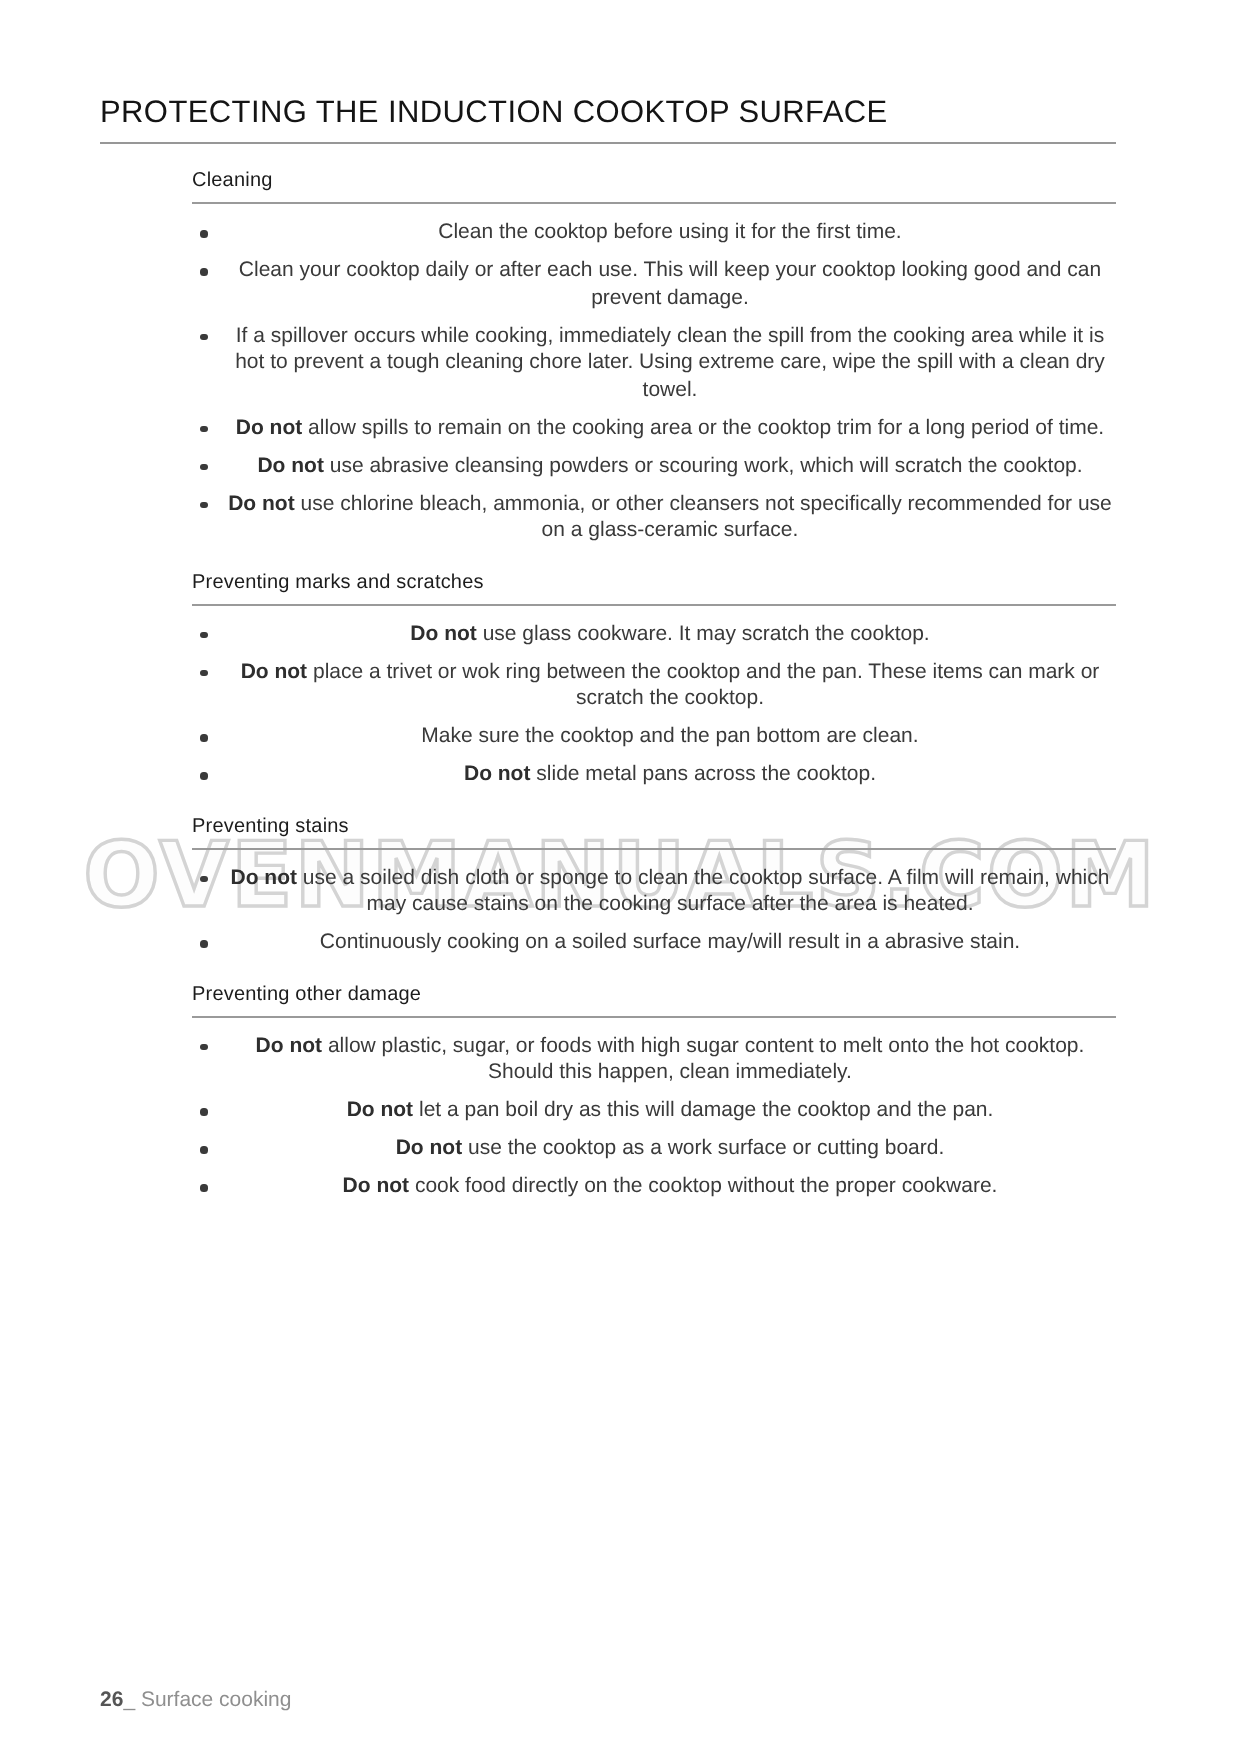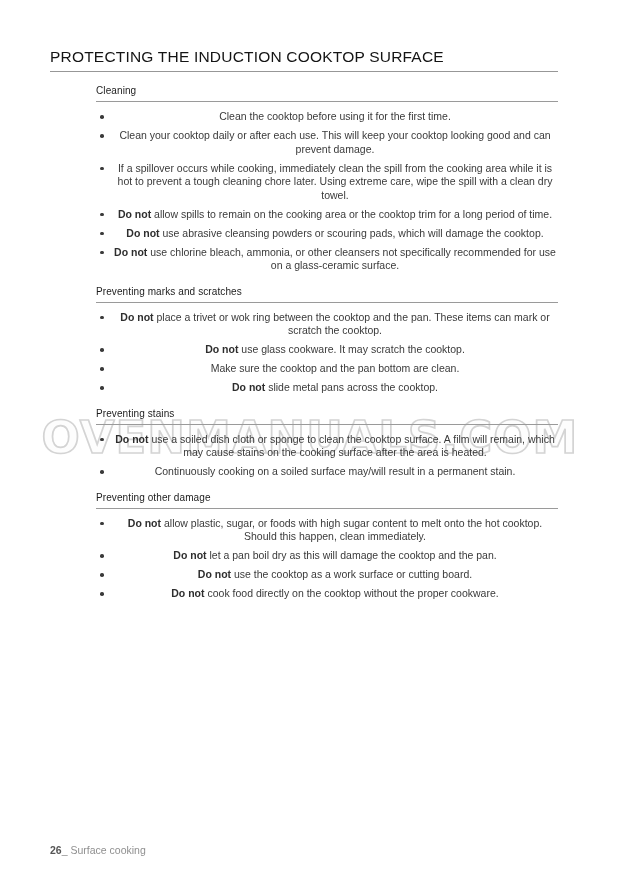--- a/index.html
+++ b/index.html
@@ -99,38 +99,38 @@
     </div>
 
     <div class="sections" id="sections">
         <div class="section">
           <h2 class="section-heading">Cleaning</h2>
           <ul class="bullet-list">
             <li class="bullet-item"><span>Clean the cooktop before using it for the first time.</span></li>
             <li class="bullet-item"><span>Clean your cooktop daily or after each use. This will keep your cooktop looking good and can prevent damage.</span></li>
             <li class="bullet-item"><span>If a spillover occurs while cooking, immediately clean the spill from the cooking area while it is hot to prevent a tough cleaning chore later. Using extreme care, wipe the spill with a clean dry towel.</span></li>
             <li class="bullet-item"><span class="bullet-bold">Do not</span><span> allow spills to remain on the cooking area or the cooktop trim for a long period of time.</span></li>
-            <li class="bullet-item"><span class="bullet-bold">Do not</span><span> use abrasive cleansing powders or scouring pads, which will damage the cooktop.</span></li>
+            <li class="bullet-item"><span class="bullet-bold">Do not</span><span> use abrasive cleansing powders or scouring work, which will scratch the cooktop.</span></li>
             <li class="bullet-item"><span class="bullet-bold">Do not</span><span> use chlorine bleach, ammonia, or other cleansers not specifically recommended for use on a glass-ceramic surface.</span></li>
           </ul>
         </div>
         <div class="section">
           <h2 class="section-heading">Preventing marks and scratches</h2>
           <ul class="bullet-list">
+            <li class="bullet-item"><span class="bullet-bold">Do not</span><span> use glass cookware. It may scratch the cooktop.</span></li>
             <li class="bullet-item"><span class="bullet-bold">Do not</span><span> place a trivet or wok ring between the cooktop and the pan. These items can mark or scratch the cooktop.</span></li>
-            <li class="bullet-item"><span class="bullet-bold">Do not</span><span> use glass cookware. It may scratch the cooktop.</span></li>
             <li class="bullet-item"><span>Make sure the cooktop and the pan bottom are clean.</span></li>
             <li class="bullet-item"><span class="bullet-bold">Do not</span><span> slide metal pans across the cooktop.</span></li>
           </ul>
         </div>
         <div class="section">
           <h2 class="section-heading">Preventing stains</h2>
           <ul class="bullet-list">
             <li class="bullet-item"><span class="bullet-bold">Do not</span><span> use a soiled dish cloth or sponge to clean the cooktop surface. A film will remain, which may cause stains on the cooking surface after the area is heated.</span></li>
-            <li class="bullet-item"><span>Continuously cooking on a soiled surface may/will result in a permanent stain.</span></li>
+            <li class="bullet-item"><span>Continuously cooking on a soiled surface may/will result in a abrasive stain.</span></li>
           </ul>
         </div>
         <div class="section">
           <h2 class="section-heading">Preventing other damage</h2>
           <ul class="bullet-list">
             <li class="bullet-item"><span class="bullet-bold">Do not</span><span> allow plastic, sugar, or foods with high sugar content to melt onto the hot cooktop. Should this happen, clean immediately.</span></li>
             <li class="bullet-item"><span class="bullet-bold">Do not</span><span> let a pan boil dry as this will damage the cooktop and the pan.</span></li>
             <li class="bullet-item"><span class="bullet-bold">Do not</span><span> use the cooktop as a work surface or cutting board.</span></li>
             <li class="bullet-item"><span class="bullet-bold">Do not</span><span> cook food directly on the cooktop without the proper cookware.</span></li>
           </ul>

